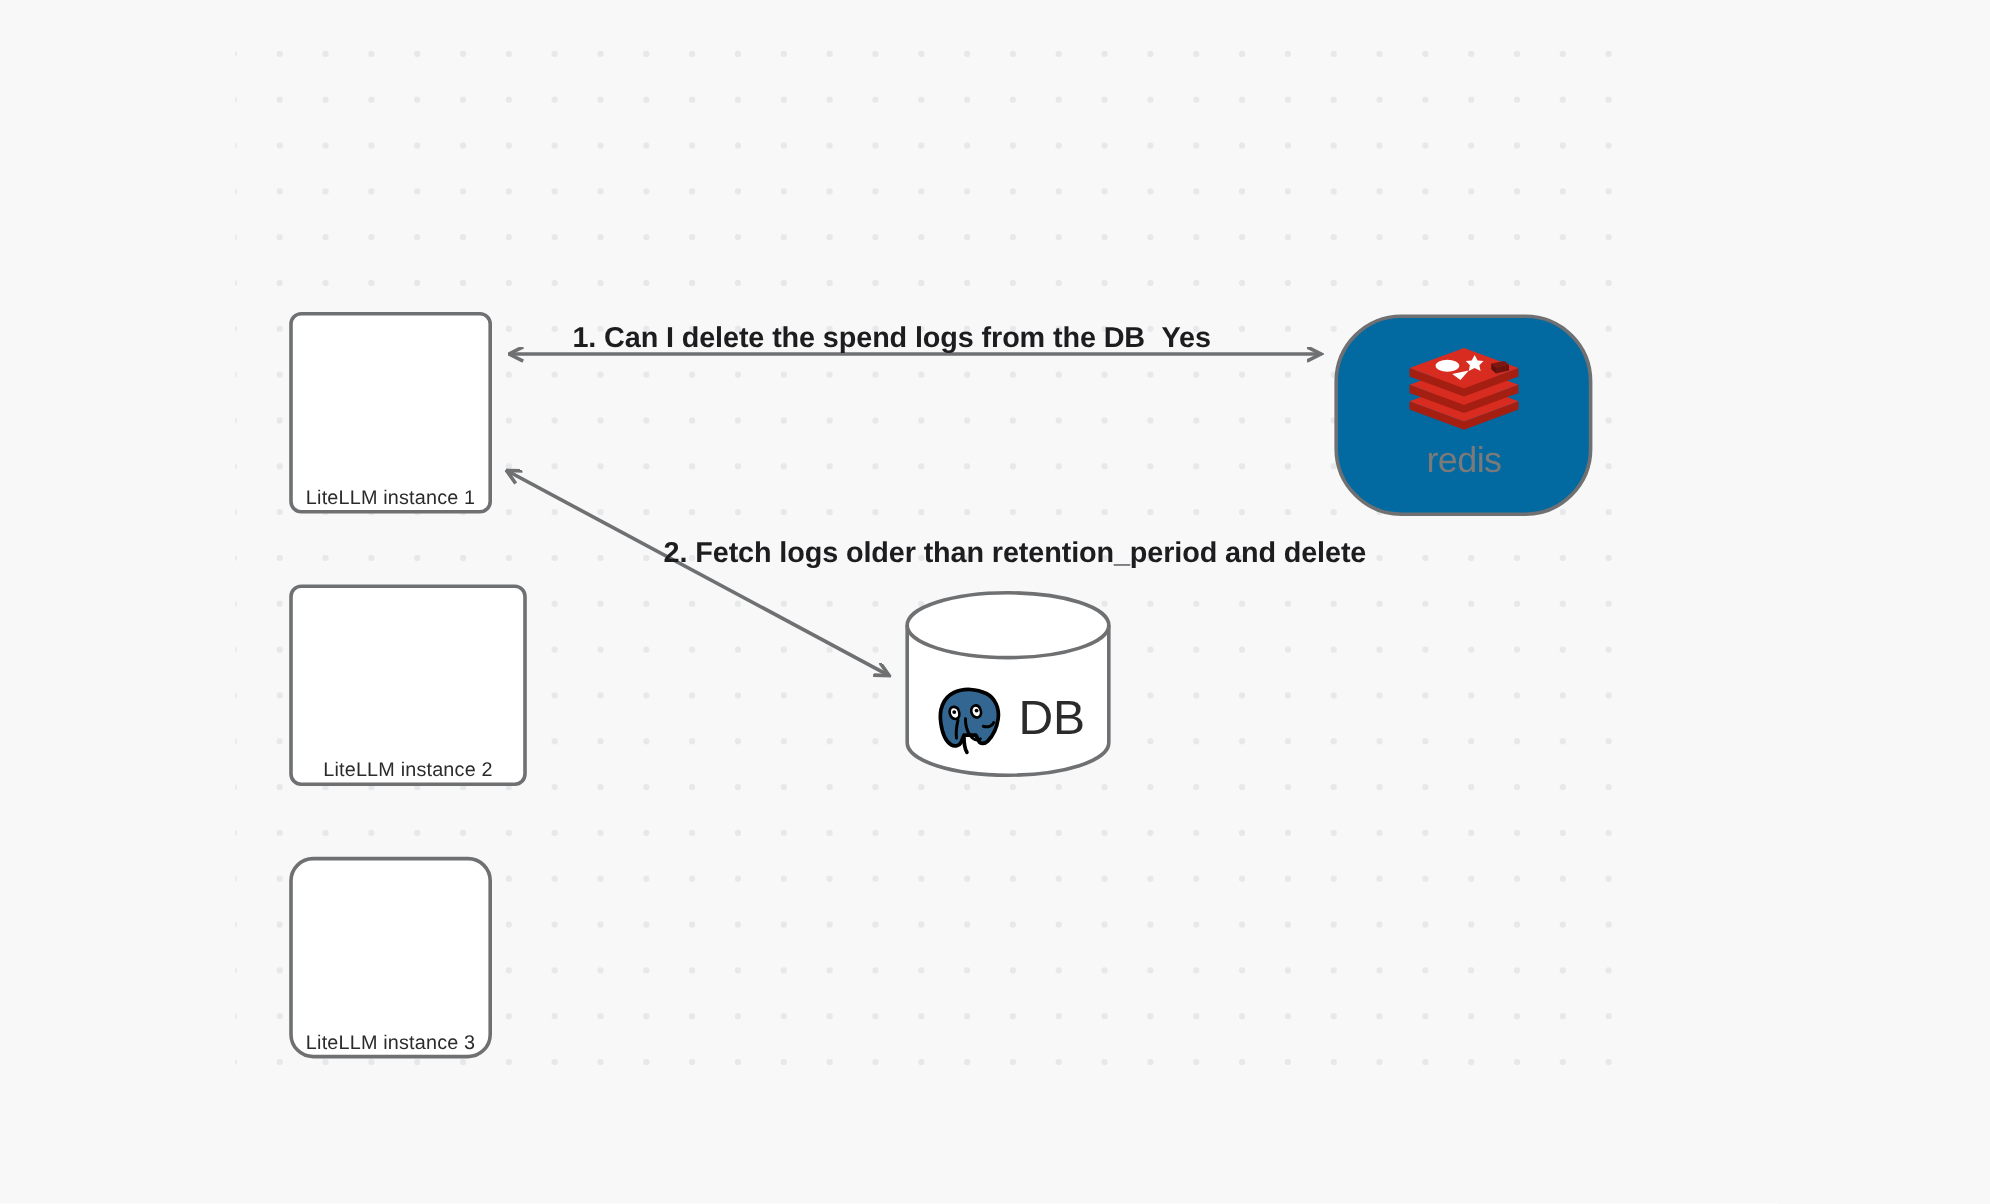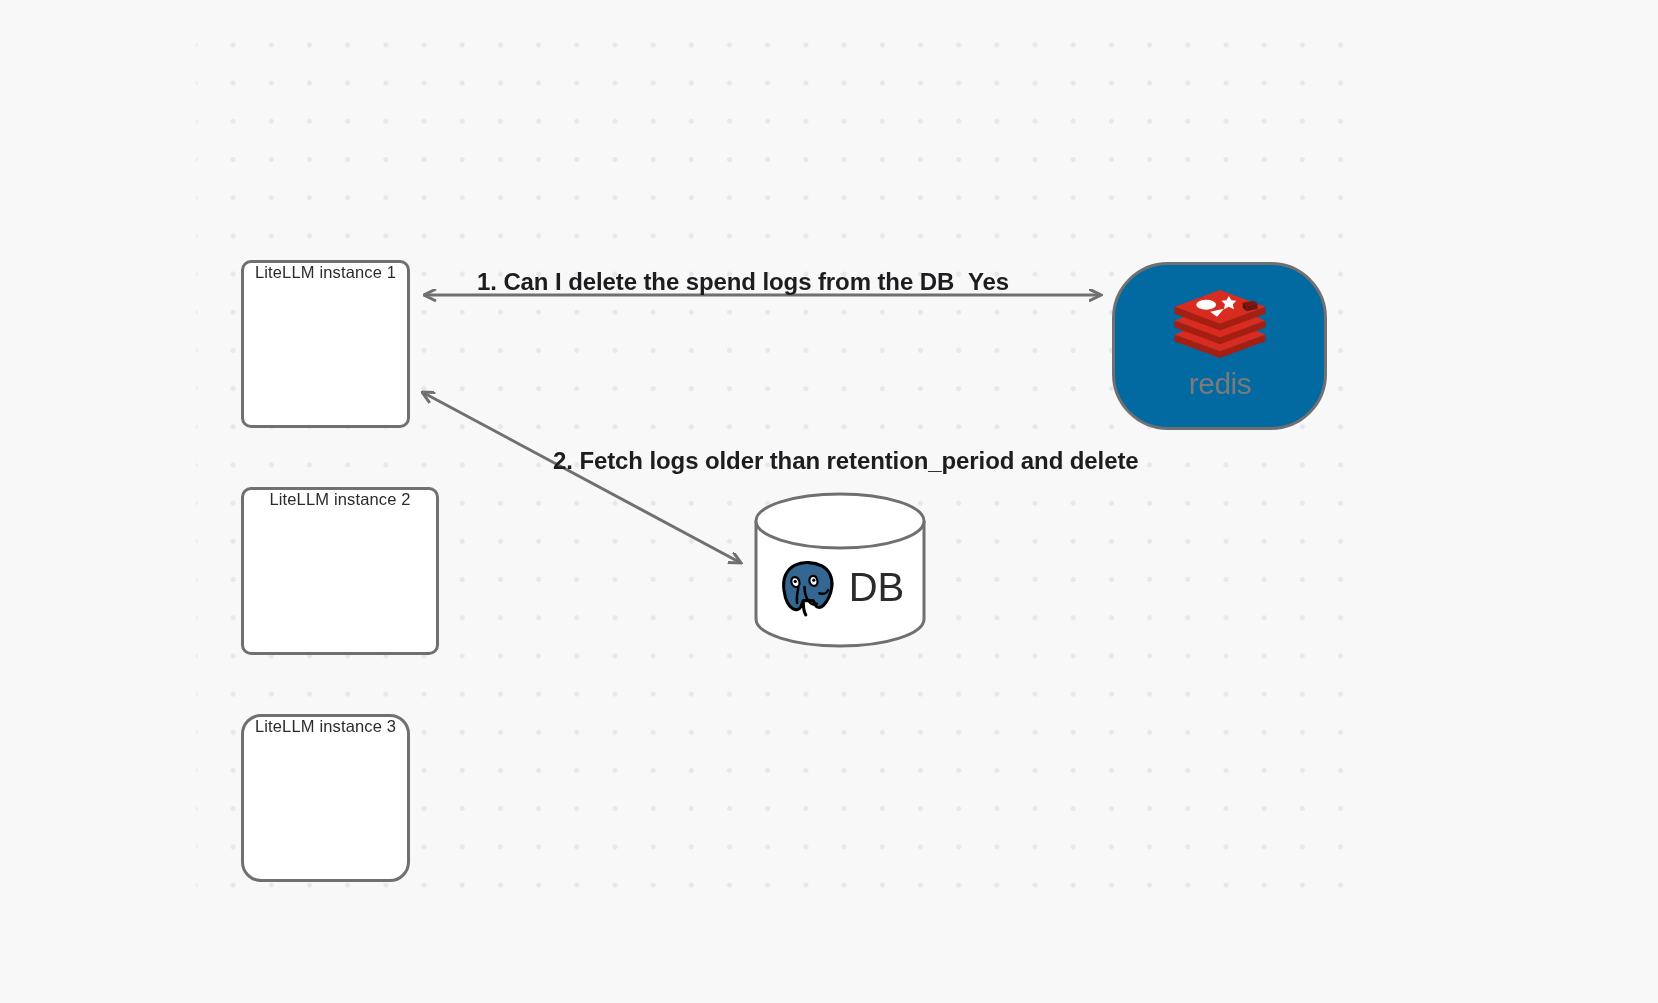--- a/index.html
+++ b/index.html
@@ -30,21 +30,21 @@
     pointer-events: none;
   }
 
   .node-box {
     position: absolute;
     background: #ffffff;
     border: 3px solid #6f7072;
     border-radius: 10px;
     box-sizing: border-box;
     display: flex;
-    align-items: flex-start;
+    align-items: flex-end;
     justify-content: center;
   }
   .node-box .node-label {
     font-size: 16.5px;
     color: #2b2b2b;
     letter-spacing: 0.15px;
     font-weight: 400;
     text-align: center;
   }
 
@@ -75,21 +75,21 @@
   #db-node {
     position: absolute;
     left: 753px;
     top: 492px;
     width: 174px;
     height: 156px;
   }
   #db-node svg { display:block; }
   #db-inner {
     position: absolute;
-    left: 0; top: 0;
+    left: 0; top: 12px;
     width: 174px;
     height: 156px;
     display: flex;
     align-items: center;
     justify-content: center;
     gap: 11px;
     padding-top: 34px;
     box-sizing: border-box;
   }
   #pg-elephant { width: 62px; height: 62px; display:block; }

